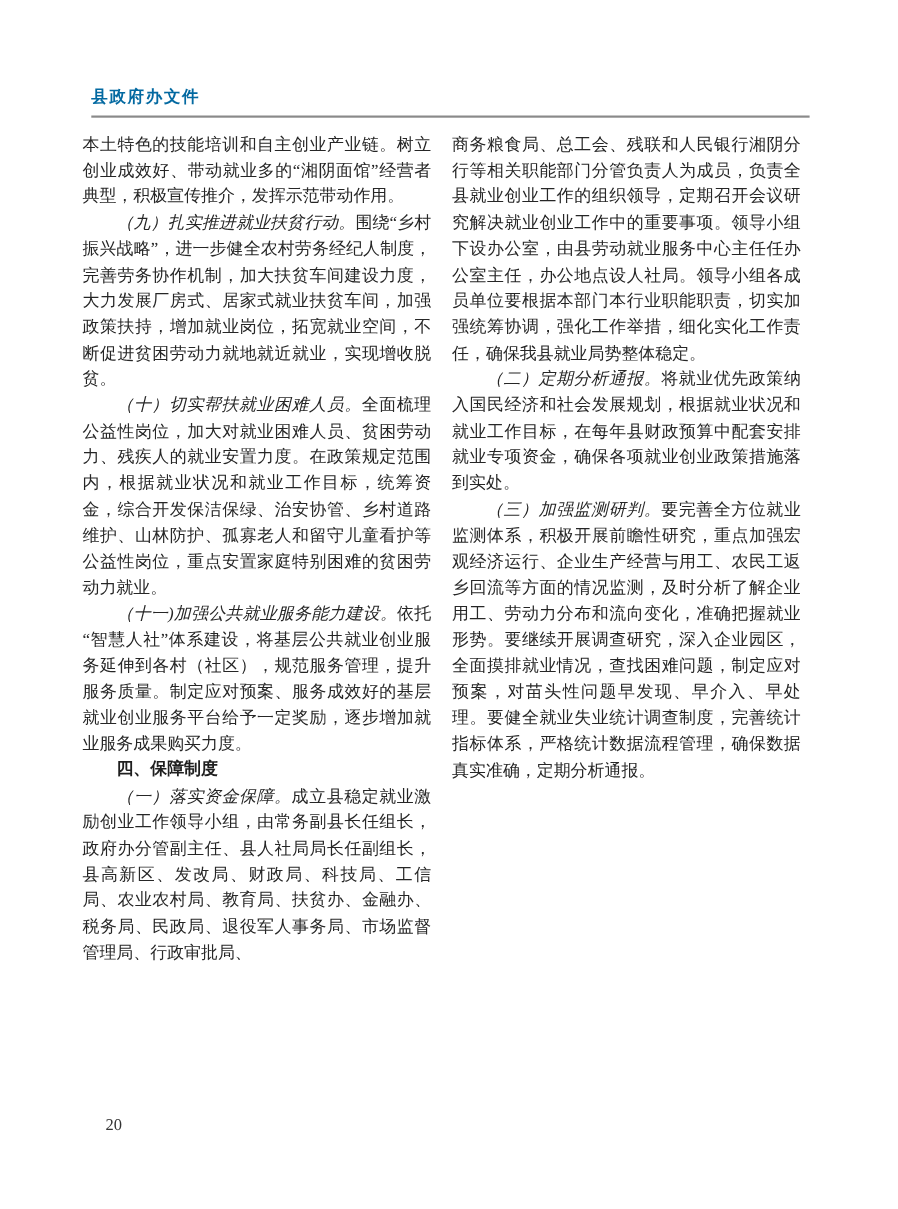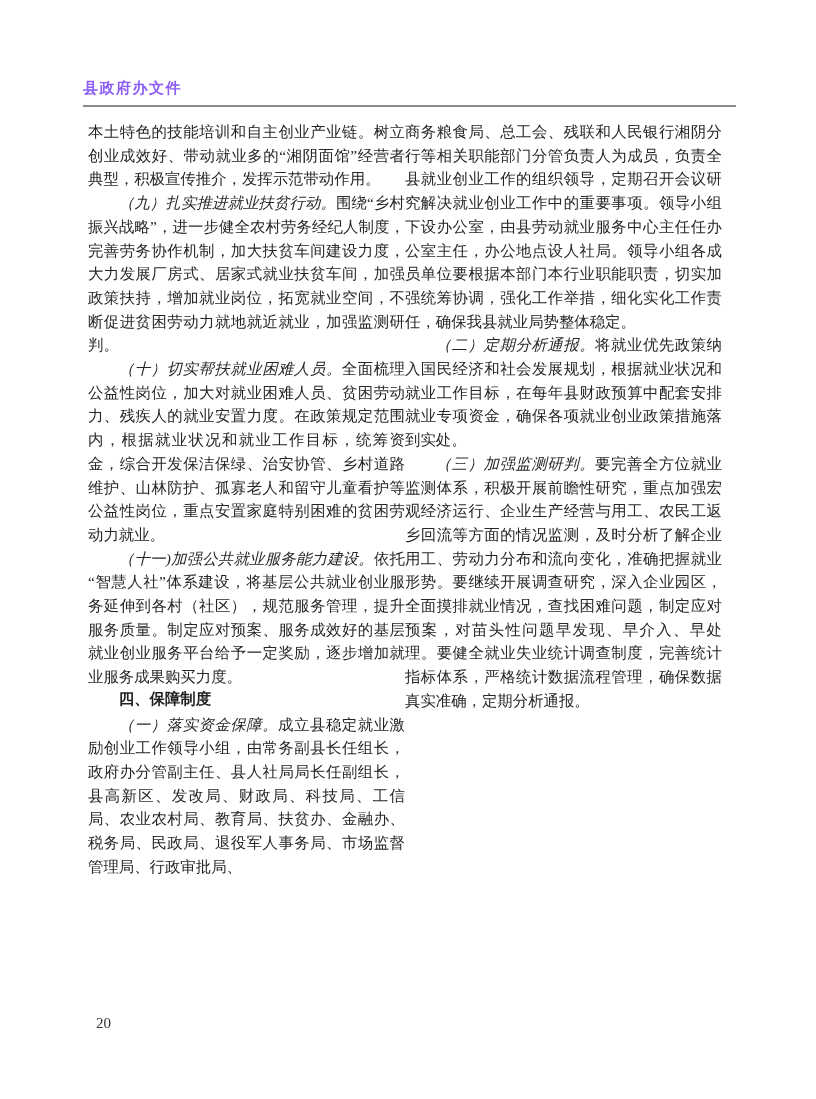--- a/index.html
+++ b/index.html
@@ -20,33 +20,34 @@
     position: absolute;
     left: 83px;
     right: 80px;
     top: 79px;
   }
   .header-title {
     font-family: "Liberation Sans", "DejaVu Sans", sans-serif;
     font-weight: 700;
     font-size: 15px;
     letter-spacing: 1.5px;
-    color: #8b5cf6;
+    color: #0369a1;
   }
   .header-rule {
     margin-top: 7px;
     height: 2px;
     background: #8a8a8a;
   }
   .columns {
     position: absolute;
-    left: 88px;
+    left: 75px;
     top: 120px;
     width: 653px;
     display: flex;
+    gap: 19px;
   }
   .col {
     width: 317px;
     font-size: 15.4px;
     line-height: 23.7px;
     text-align: justify;
     text-justify: inter-ideograph;
   }
   .para {
     margin: 0;
@@ -82,21 +83,21 @@
 
   <header class="doc-header">
     <div class="header-title">县政府办文件</div>
     <div class="header-rule"></div>
   </header>
 
   <main class="columns">
 
     <section class="col">
       <p class="para"><span>本土特色的技能培训和自主创业产业链。树立创业成效好、带动就业多的“湘阴面馆”经营者典型，积极宣传推介，发挥示范带动作用。</span></p>
-      <p class="para indent"><span class="lead">（九）扎实推进就业扶贫行动。</span><span>围绕“乡村振兴战略”，进一步健全农村劳务经纪人制度，完善劳务协作机制，加大扶贫车间建设力度，大力发展厂房式、居家式就业扶贫车间，加强政策扶持，增加就业岗位，拓宽就业空间，不断促进贫困劳动力就地就近就业，加强监测研判。</span></p>
+      <p class="para indent"><span class="lead">（九）扎实推进就业扶贫行动。</span><span>围绕“乡村振兴战略”，进一步健全农村劳务经纪人制度，完善劳务协作机制，加大扶贫车间建设力度，大力发展厂房式、居家式就业扶贫车间，加强政策扶持，增加就业岗位，拓宽就业空间，不断促进贫困劳动力就地就近就业，实现增收脱贫。</span></p>
       <p class="para indent"><span class="lead">（十）切实帮扶就业困难人员。</span><span>全面梳理公益性岗位，加大对就业困难人员、贫困劳动力、残疾人的就业安置力度。在政策规定范围内，根据就业状况和就业工作目标，统筹资金，综合开发保洁保绿、治安协管、乡村道路维护、山林防护、孤寡老人和留守儿童看护等公益性岗位，重点安置家庭特别困难的贫困劳动力就业。</span></p>
       <p class="para indent"><span class="lead">（十一)加强公共就业服务能力建设。</span><span>依托“智慧人社”体系建设，将基层公共就业创业服务延伸到各村（社区），规范服务管理，提升服务质量。制定应对预案、服务成效好的基层就业创业服务平台给予一定奖励，逐步增加就业服务成果购买力度。</span></p>
       <p class="para section-heading">四、保障制度</p>
       <p class="para indent"><span class="lead">（一）落实资金保障。</span><span>成立县稳定就业激励创业工作领导小组，由常务副县长任组长，政府办分管副主任、县人社局局长任副组长，县高新区、发改局、财政局、科技局、工信局、农业农村局、教育局、扶贫办、金融办、税务局、民政局、退役军人事务局、市场监督管理局、行政审批局、</span></p>
     </section>
 
     <section class="col">
       <p class="para"><span>商务粮食局、总工会、残联和人民银行湘阴分行等相关职能部门分管负责人为成员，负责全县就业创业工作的组织领导，定期召开会议研究解决就业创业工作中的重要事项。领导小组下设办公室，由县劳动就业服务中心主任任办公室主任，办公地点设人社局。领导小组各成员单位要根据本部门本行业职能职责，切实加强统筹协调，强化工作举措，细化实化工作责任，确保我县就业局势整体稳定。</span></p>
       <p class="para indent"><span class="lead">（二）定期分析通报。</span><span>将就业优先政策纳入国民经济和社会发展规划，根据就业状况和就业工作目标，在每年县财政预算中配套安排就业专项资金，确保各项就业创业政策措施落到实处。</span></p>
       <p class="para indent"><span class="lead">（三）加强监测研判。</span><span>要完善全方位就业监测体系，积极开展前瞻性研究，重点加强宏观经济运行、企业生产经营与用工、农民工返乡回流等方面的情况监测，及时分析了解企业用工、劳动力分布和流向变化，准确把握就业形势。要继续开展调查研究，深入企业园区，全面摸排就业情况，查找困难问题，制定应对预案，对苗头性问题早发现、早介入、早处理。要健全就业失业统计调查制度，完善统计指标体系，严格统计数据流程管理，确保数据真实准确，定期分析通报。</span></p>

